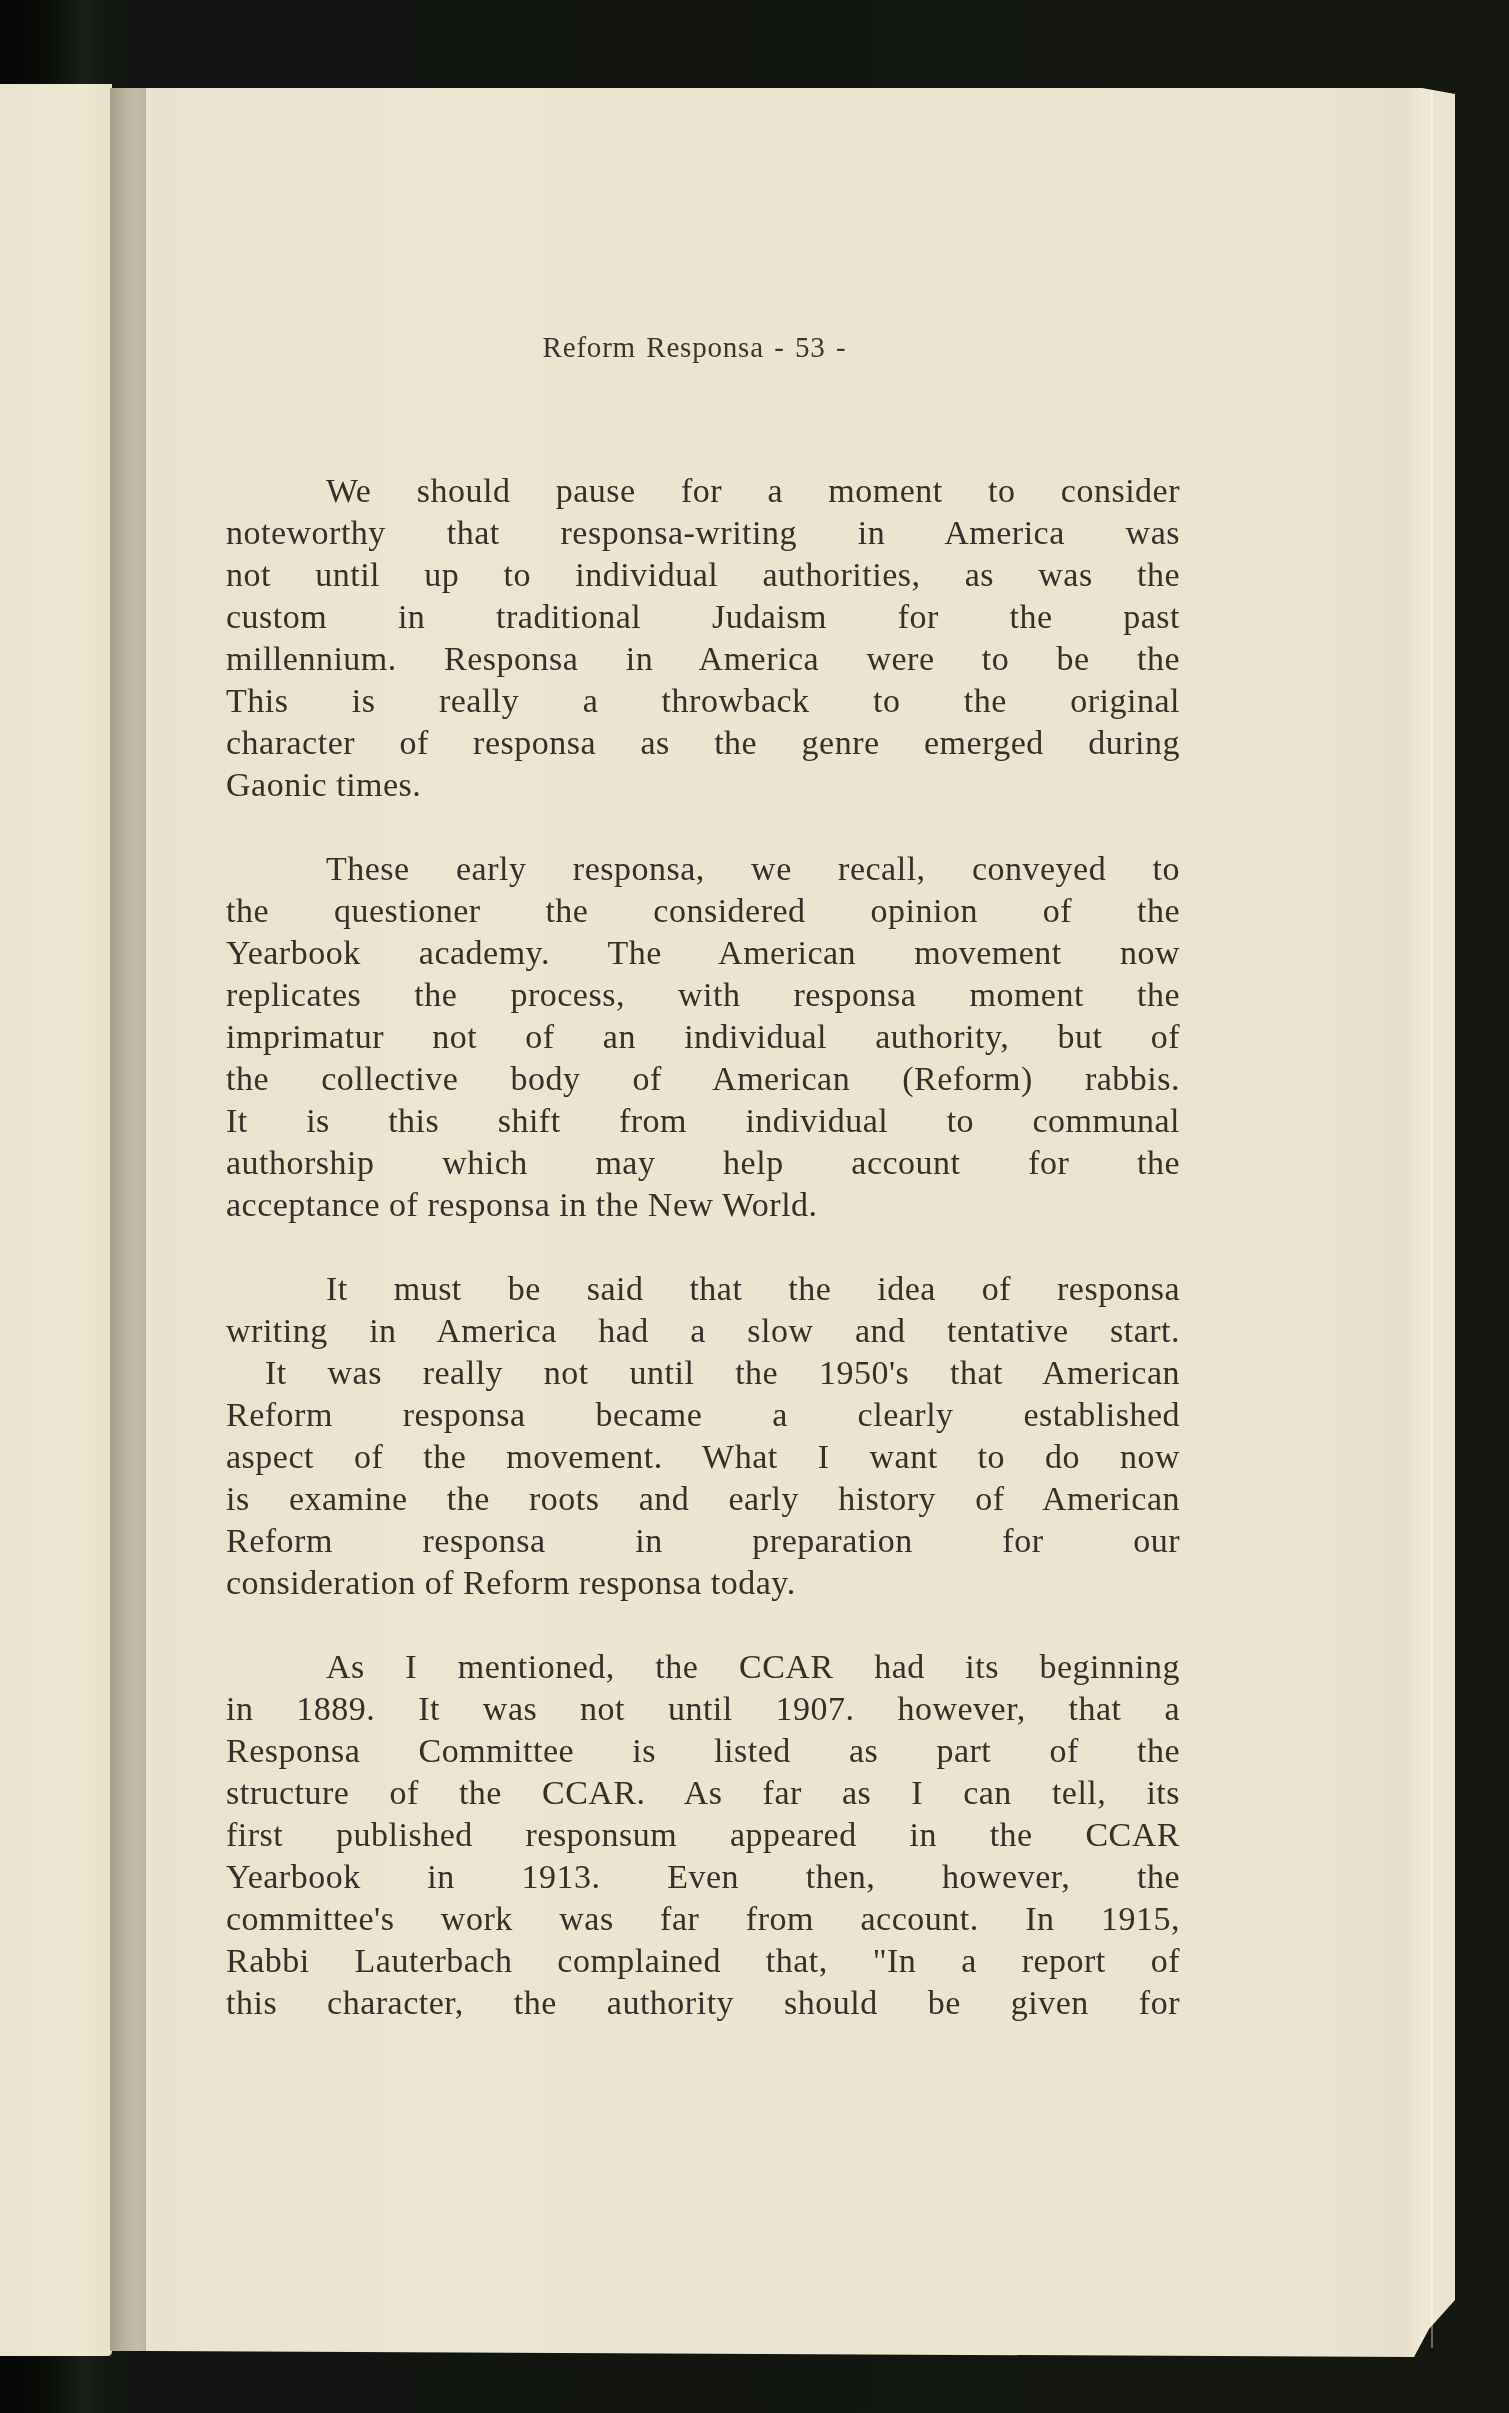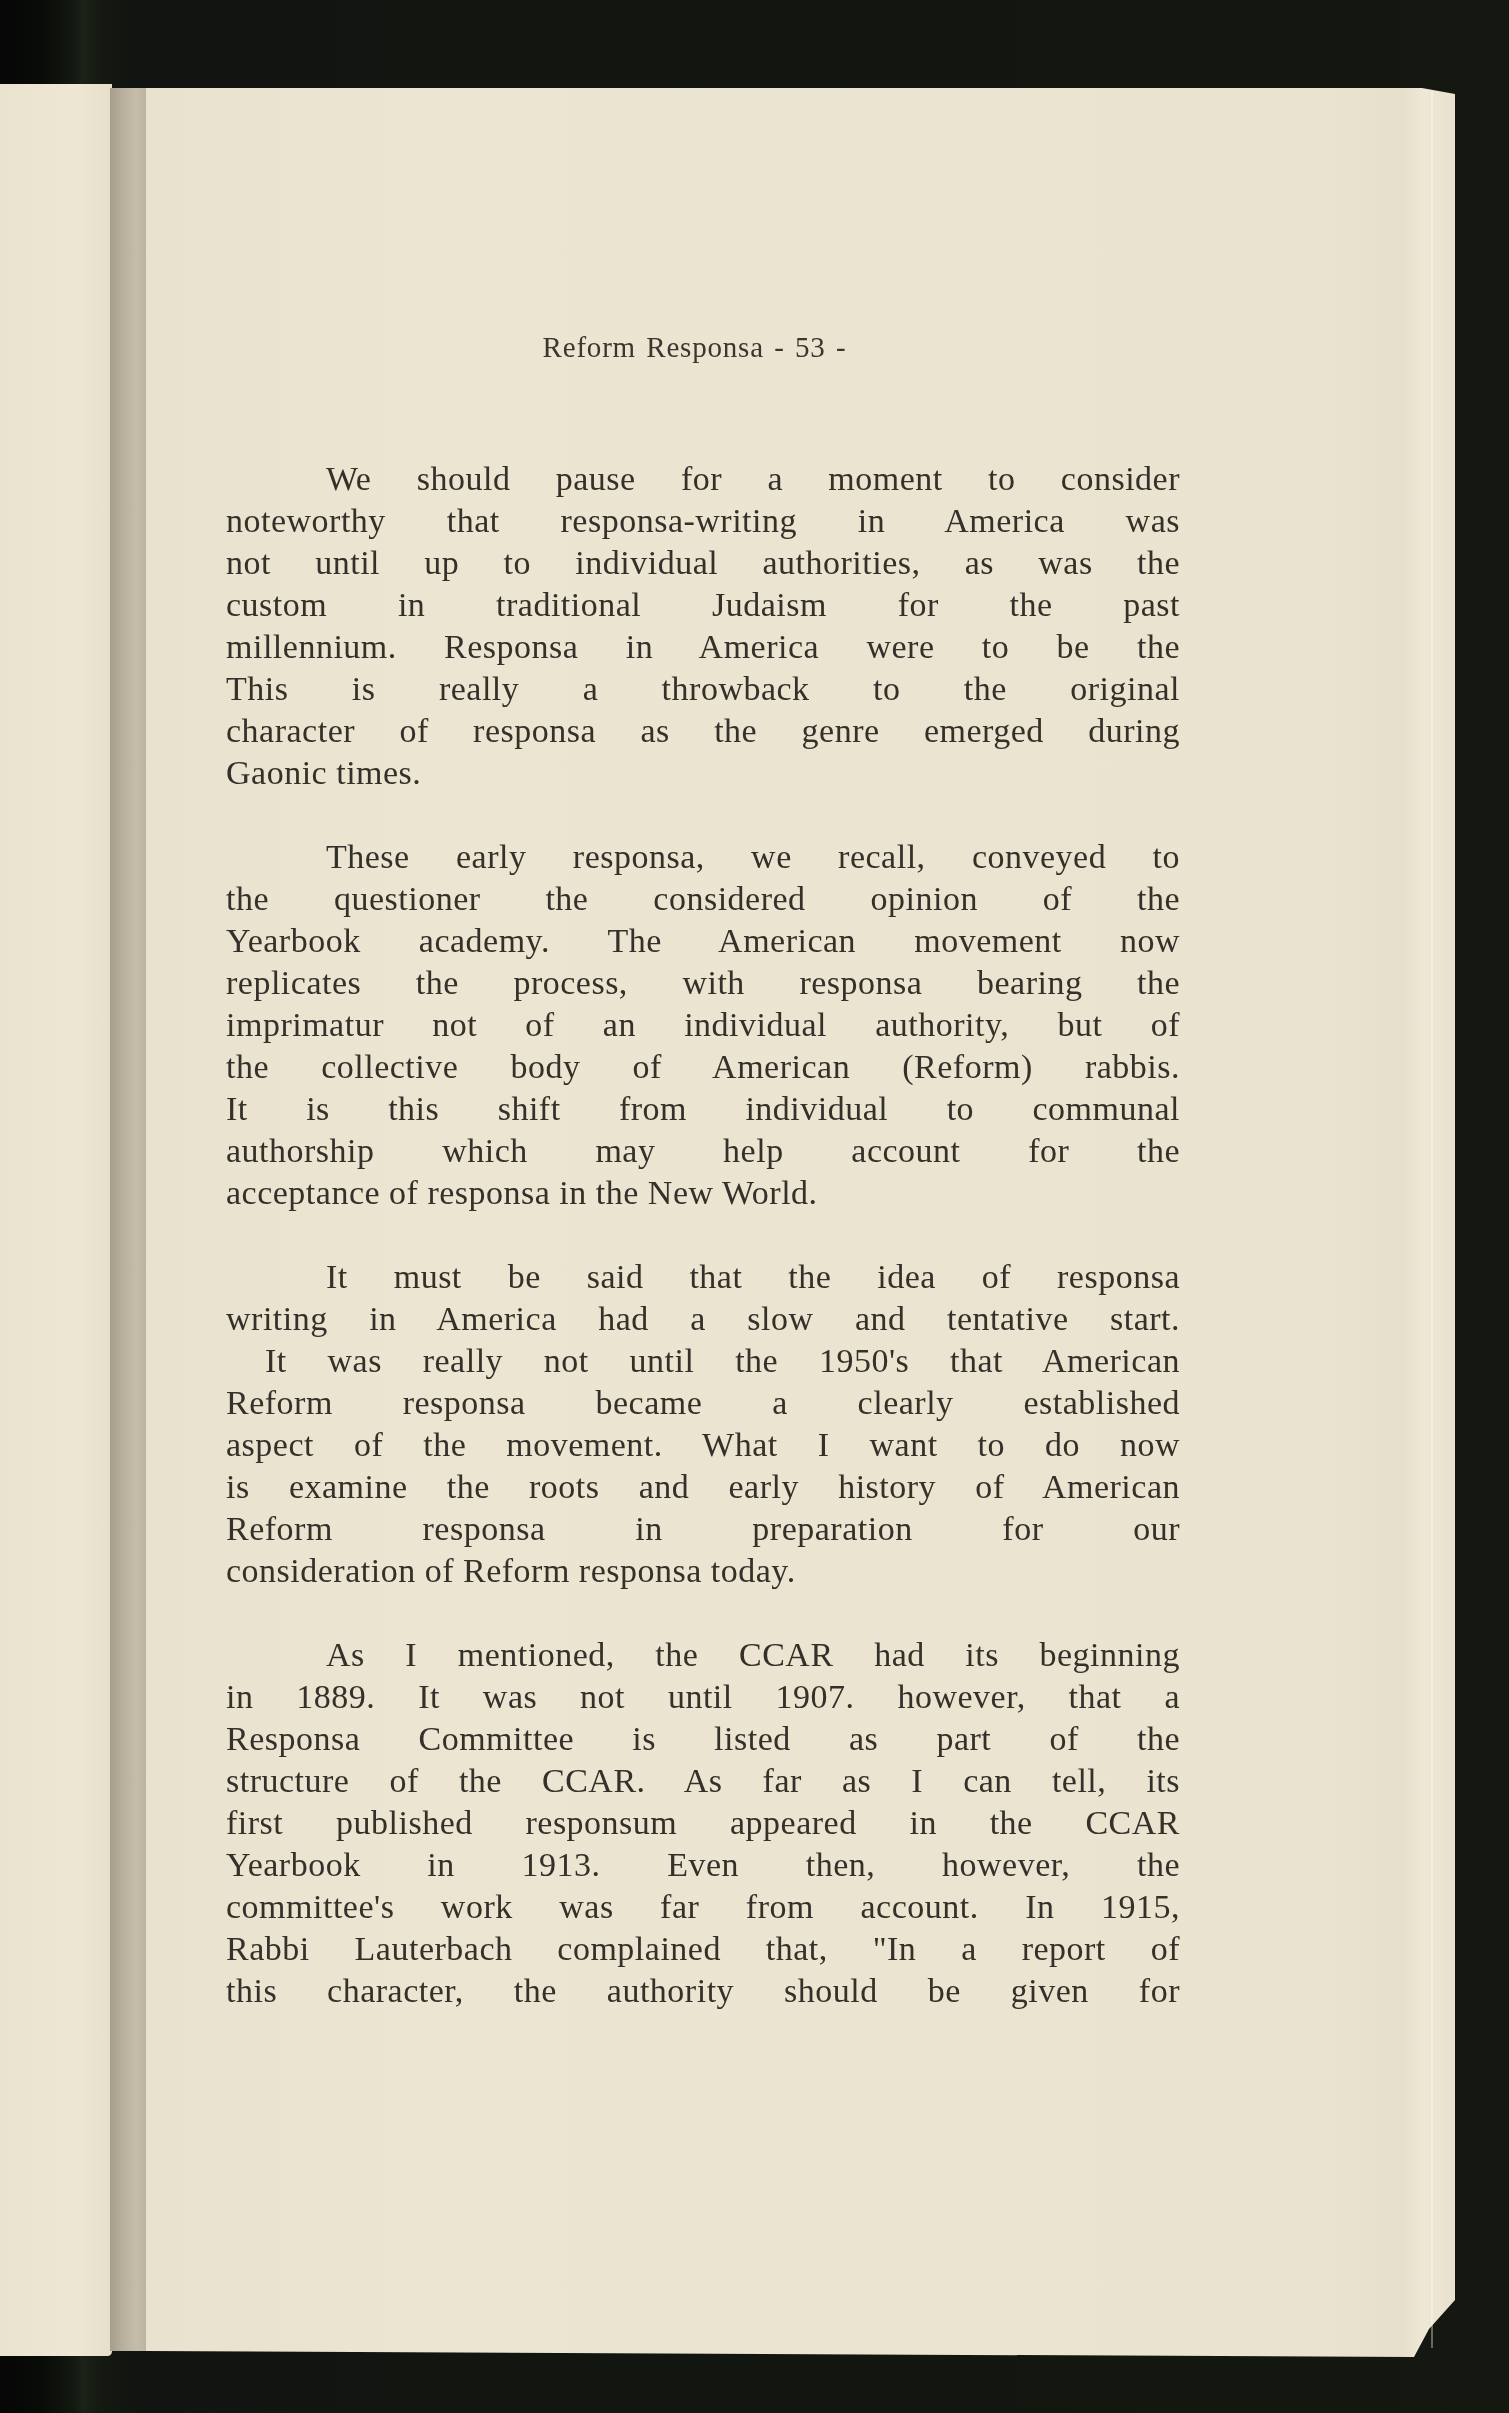--- a/index.html
+++ b/index.html
@@ -69,21 +69,21 @@
     position: absolute;
     left: 226px;
     top: 458px;
     width: 954px;
     color: #34302a;
     font-size: 34px;
     line-height: 42px;
     letter-spacing: 0.5px;
   }
   .para {
-    margin: 0 0 42px 0;
+    margin: 12px 0 42px 0;
   }
   .line {
     display: block;
     text-align: justify;
     text-align-last: justify;
     white-space: nowrap;
     height: 42px;
   }
   .line.last {
     text-align: left;
@@ -114,21 +114,21 @@
     <span class="line">millennium. Responsa in America were to be the</span>
     <span class="line">This is really a throwback to the original</span>
     <span class="line">character of responsa as the genre emerged during</span>
     <span class="line last">Gaonic times.</span>
   </div>
 
   <div class="para">
     <span class="line indent">These early responsa, we recall, conveyed to</span>
     <span class="line">the questioner the considered opinion of the</span>
     <span class="line">Yearbook academy. The American movement now</span>
-    <span class="line">replicates the process, with responsa bearing the</span>
+    <span class="line">replicates the process, with responsa moment the</span>
     <span class="line">imprimatur not of an individual authority, but of</span>
     <span class="line">the collective body of American (Reform) rabbis.</span>
     <span class="line">It is this shift from individual to communal</span>
     <span class="line">authorship which may help account for the</span>
     <span class="line last">acceptance of responsa in the New World.</span>
   </div>
 
   <div class="para">
     <span class="line indent">It must be said that the idea of responsa</span>
     <span class="line">writing in America had a slow and tentative start.</span>

